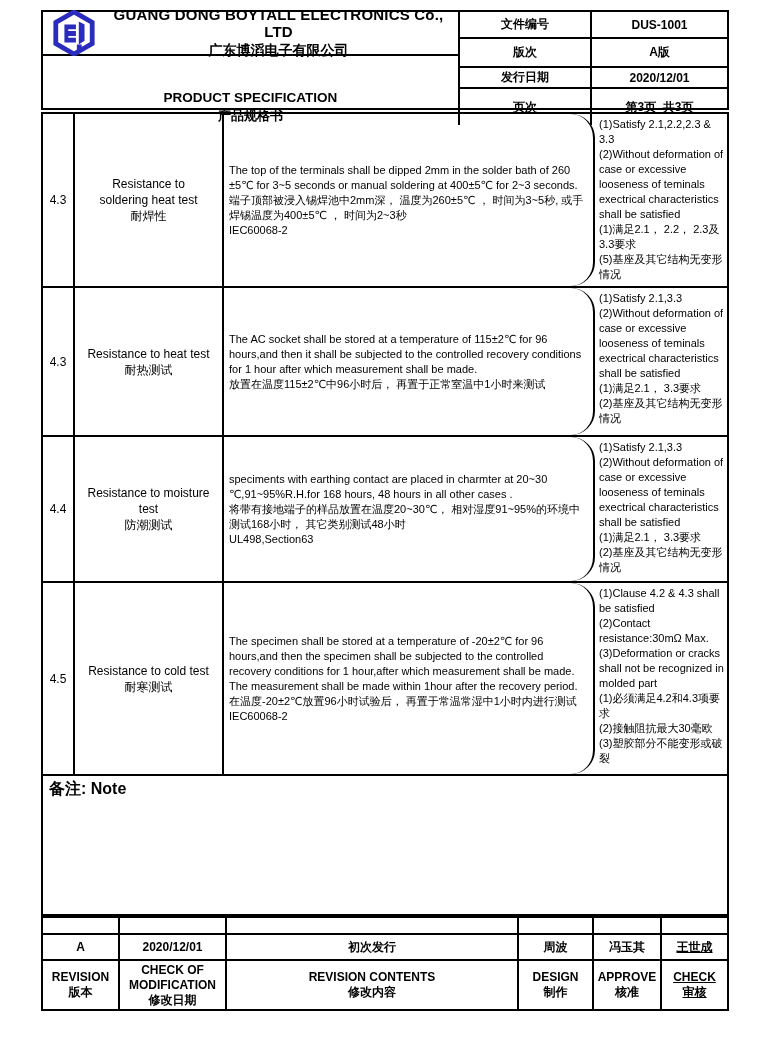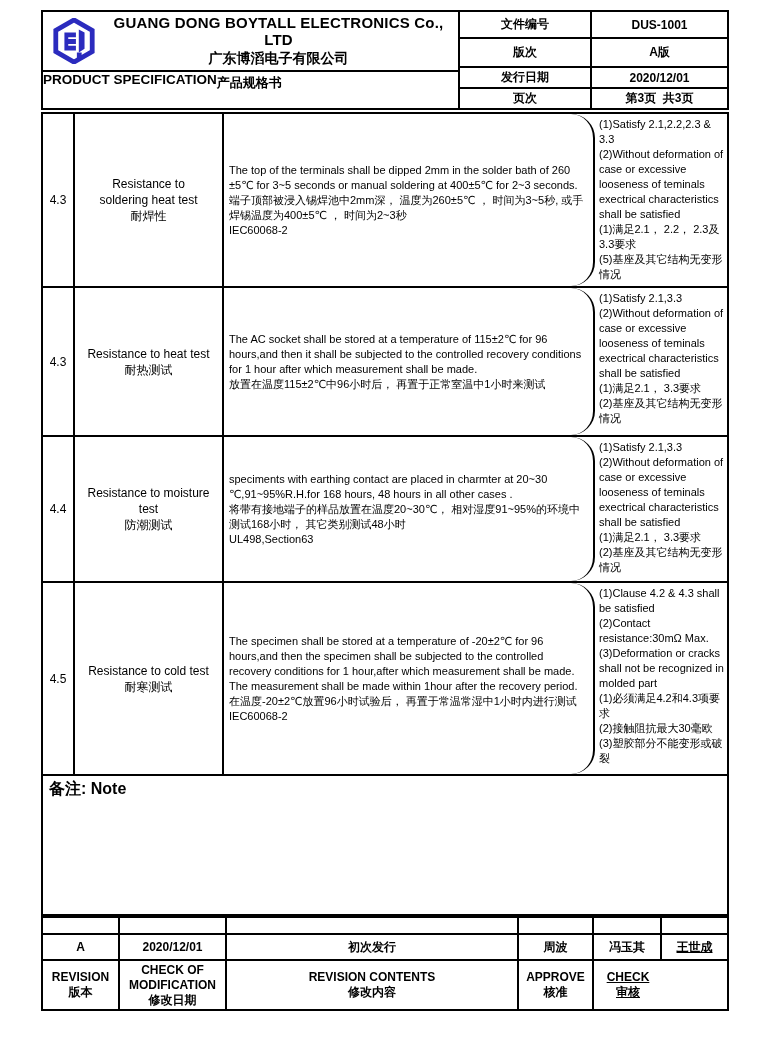--- a/index.html
+++ b/index.html
@@ -8,25 +8,25 @@
     width: 770px; height: 1052px;
     font-family: "Liberation Sans", "DejaVu Sans", sans-serif;
     color: #000;
     position: relative;
   }
   .doc { position:absolute; left:41px; top:10px; width:688px; }
 
   
   .hdr { display:grid; grid-template-columns:417px 1fr; border:2px solid #000; height:100px; }
   .hdr-left { border-right:2px solid #000; display:flex; flex-direction:column; }
-  .hdr-company { height:60px; border-bottom:2px solid #000; display:flex; align-items:center; padding-left:6px; }
+  .hdr-company { height:44px; border-bottom:2px solid #000; display:flex; align-items:center; padding-left:6px; }
   .company-names { flex:1; text-align:center; }
   .company-en { font-size:15px; font-weight:bold; letter-spacing:0.2px; }
   .company-cn { font-size:14px; font-weight:bold; margin-top:2px; }
-  .hdr-title { flex:1; display:flex; flex-direction:row; text-align:center; }
+  .hdr-title { flex:1; display:flex; flex-direction:column; justify-content:center; text-align:center;margin-top:34px; }
   .title-en { font-size:13.5px; font-weight:bold; }
   .title-cn { font-size:13px; font-weight:bold; margin-top:2px; }
   .hdr-right { display:grid; grid-template-columns:132px 1fr; grid-template-rows:27px 29px 21px 1fr; }
   .m-label { border-right:2px solid #000; }
   .m-cell { display:flex; align-items:center; justify-content:center; font-size:12px; font-weight:bold; }
   .m-bb { border-bottom:2px solid #000; }
   .m-value { white-space:pre; }
 
   
   .spec { border:2px solid #000; margin-top:2px; }
@@ -171,20 +171,24 @@
       </div>
       <div class="rv">
         <div>CHECK OF MODIFICATION</div>
         <div>修改日期</div>
       </div>
       <div class="rv">
         <div>REVISION CONTENTS</div>
         <div>修改内容</div>
       </div>
       <div class="rv">
+        <div>DESIGN</div>
+        <div>制作</div>
+      </div>
+      <div class="rv">
         <div>APPROVE</div>
         <div>核准</div>
       </div>
       <div class="rv">
         <div>CHECK</div>
         <div>审核</div>
       </div>
     </div>
   </div>
 

